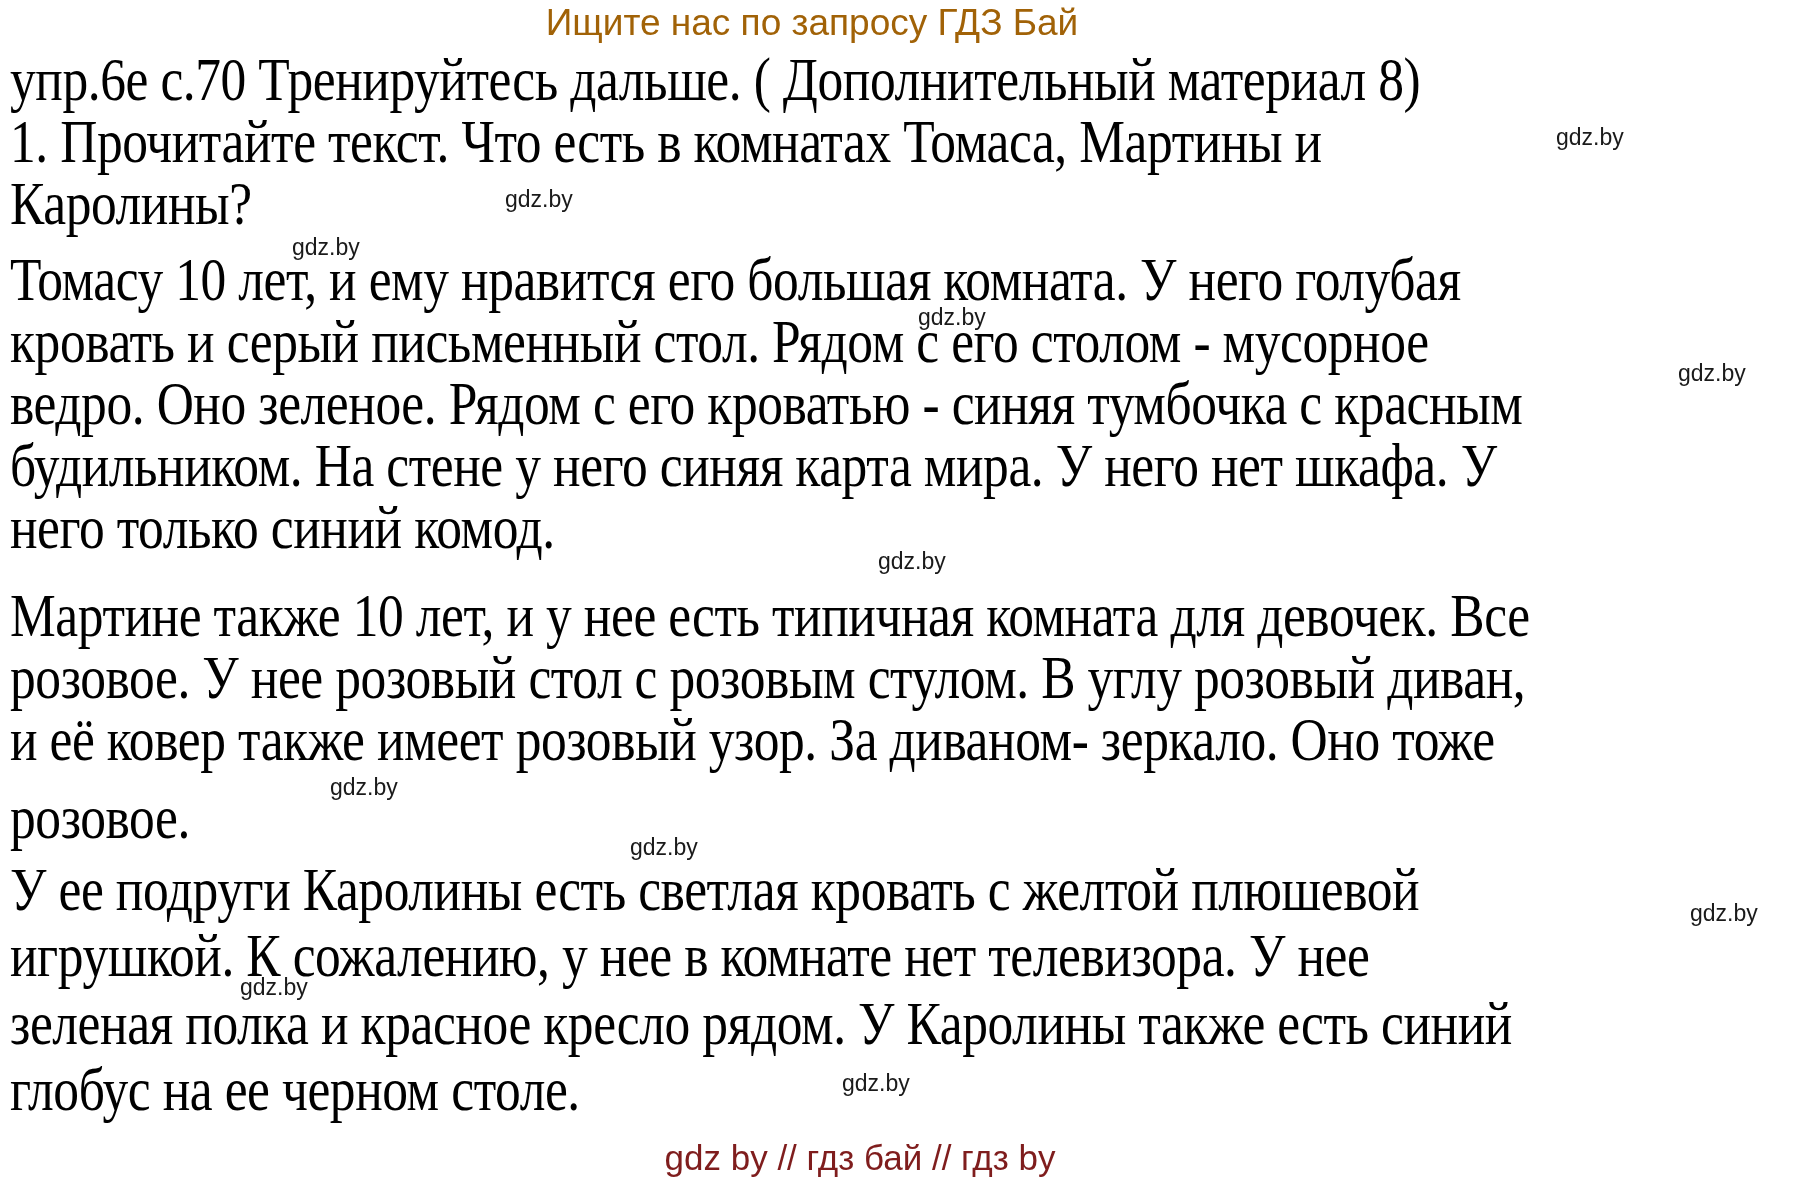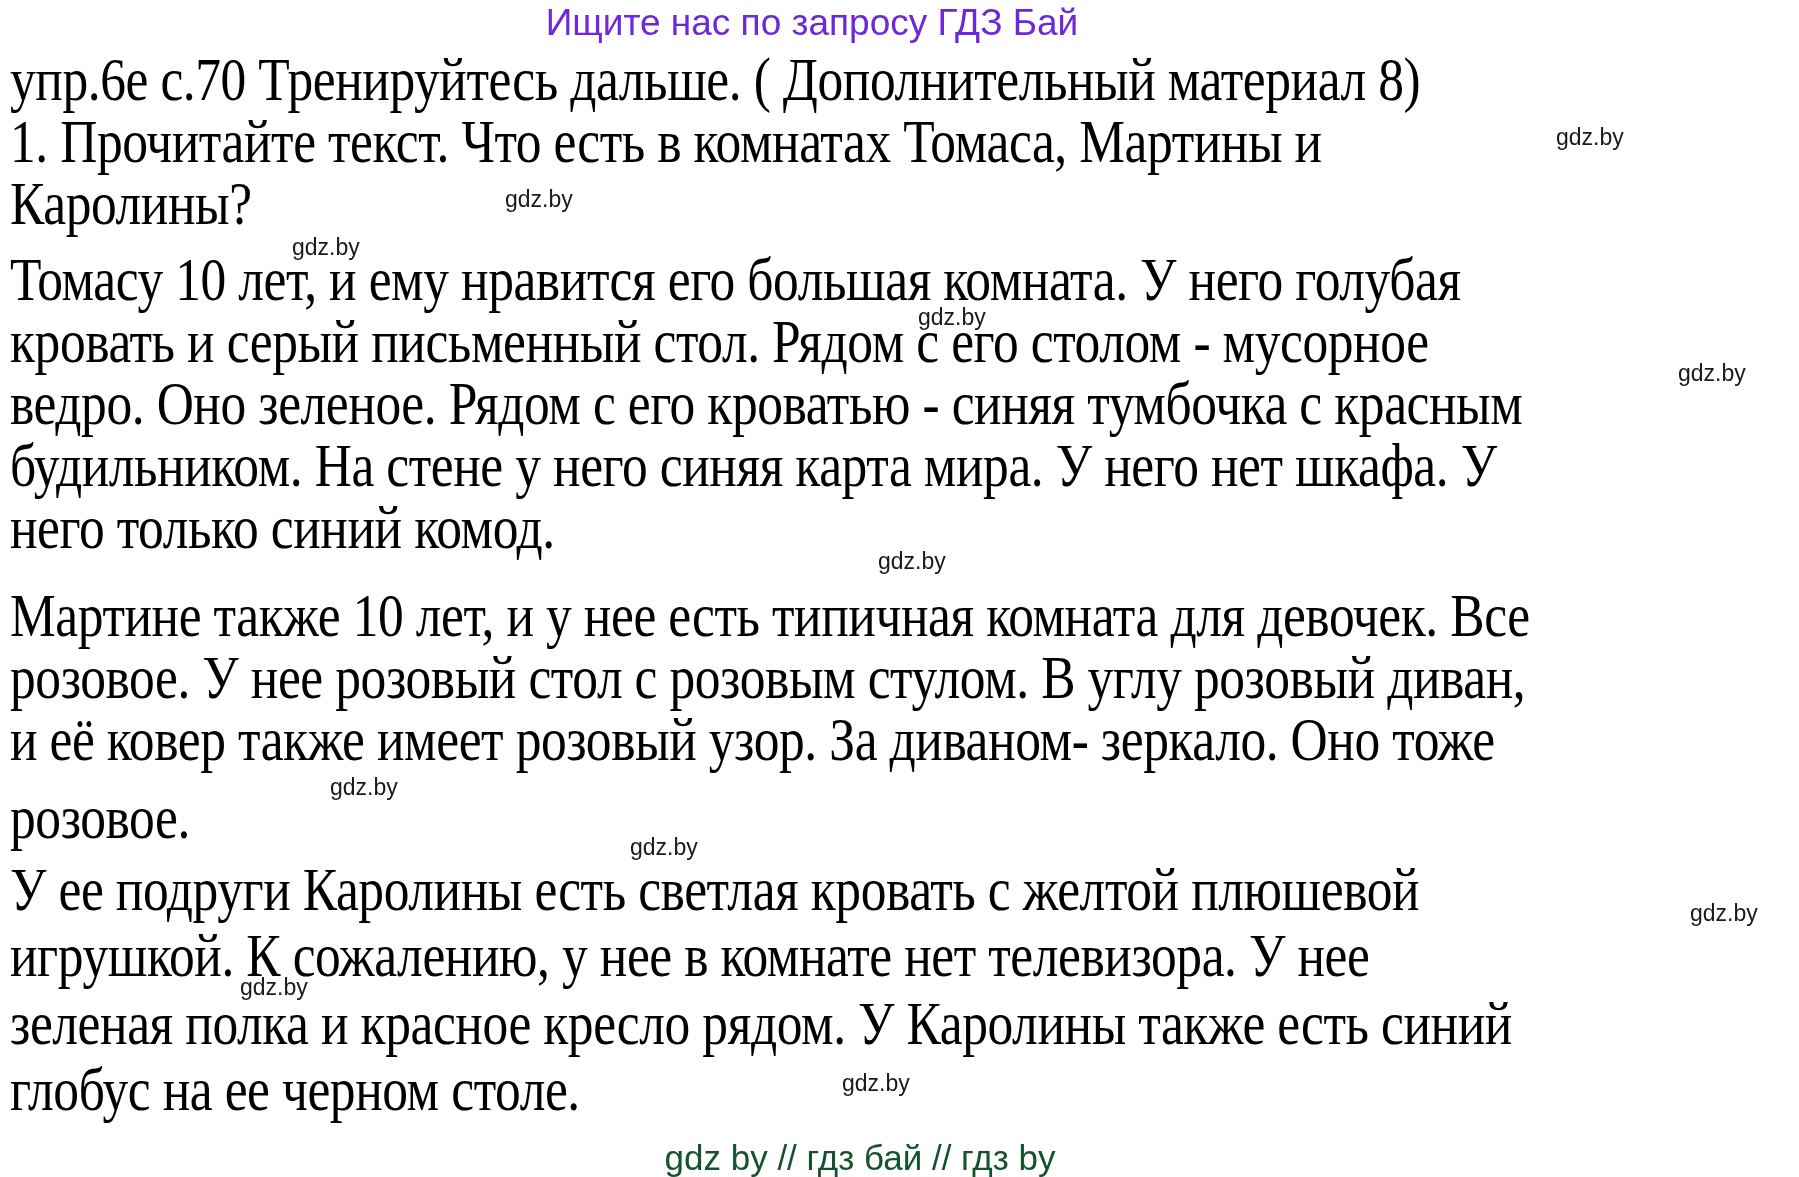--- a/index.html
+++ b/index.html
@@ -13,21 +13,21 @@
   }
   .promo {
     position: absolute;
     top: 2px;
     left: 0;
     width: 1624px;
     text-align: center;
     font-family: "Liberation Sans", sans-serif;
     font-size: 37px;
     font-weight: 500;
-    color: #6d28d9;
+    color: #a16207;
     white-space: nowrap;
   }
   .line {
     position: absolute;
     left: 10px;
     font-size: 62px;
     line-height: 62px;
     color: #000000;
     white-space: nowrap;
     transform: scaleX(0.83);
@@ -43,21 +43,21 @@
     white-space: nowrap;
   }
   .footer {
     position: absolute;
     top: 1138px;
     left: 0;
     width: 1720px;
     text-align: center;
     font-family: "Liberation Sans", sans-serif;
     font-size: 35px;
-    color: #14532d;
+    color: #7f1d1d;
     white-space: nowrap;
   }
 </style>
 </head>
 <body>
 
 <div class="page">
 
   <div class="promo">Ищите нас по запросу ГДЗ Бай</div>
 

